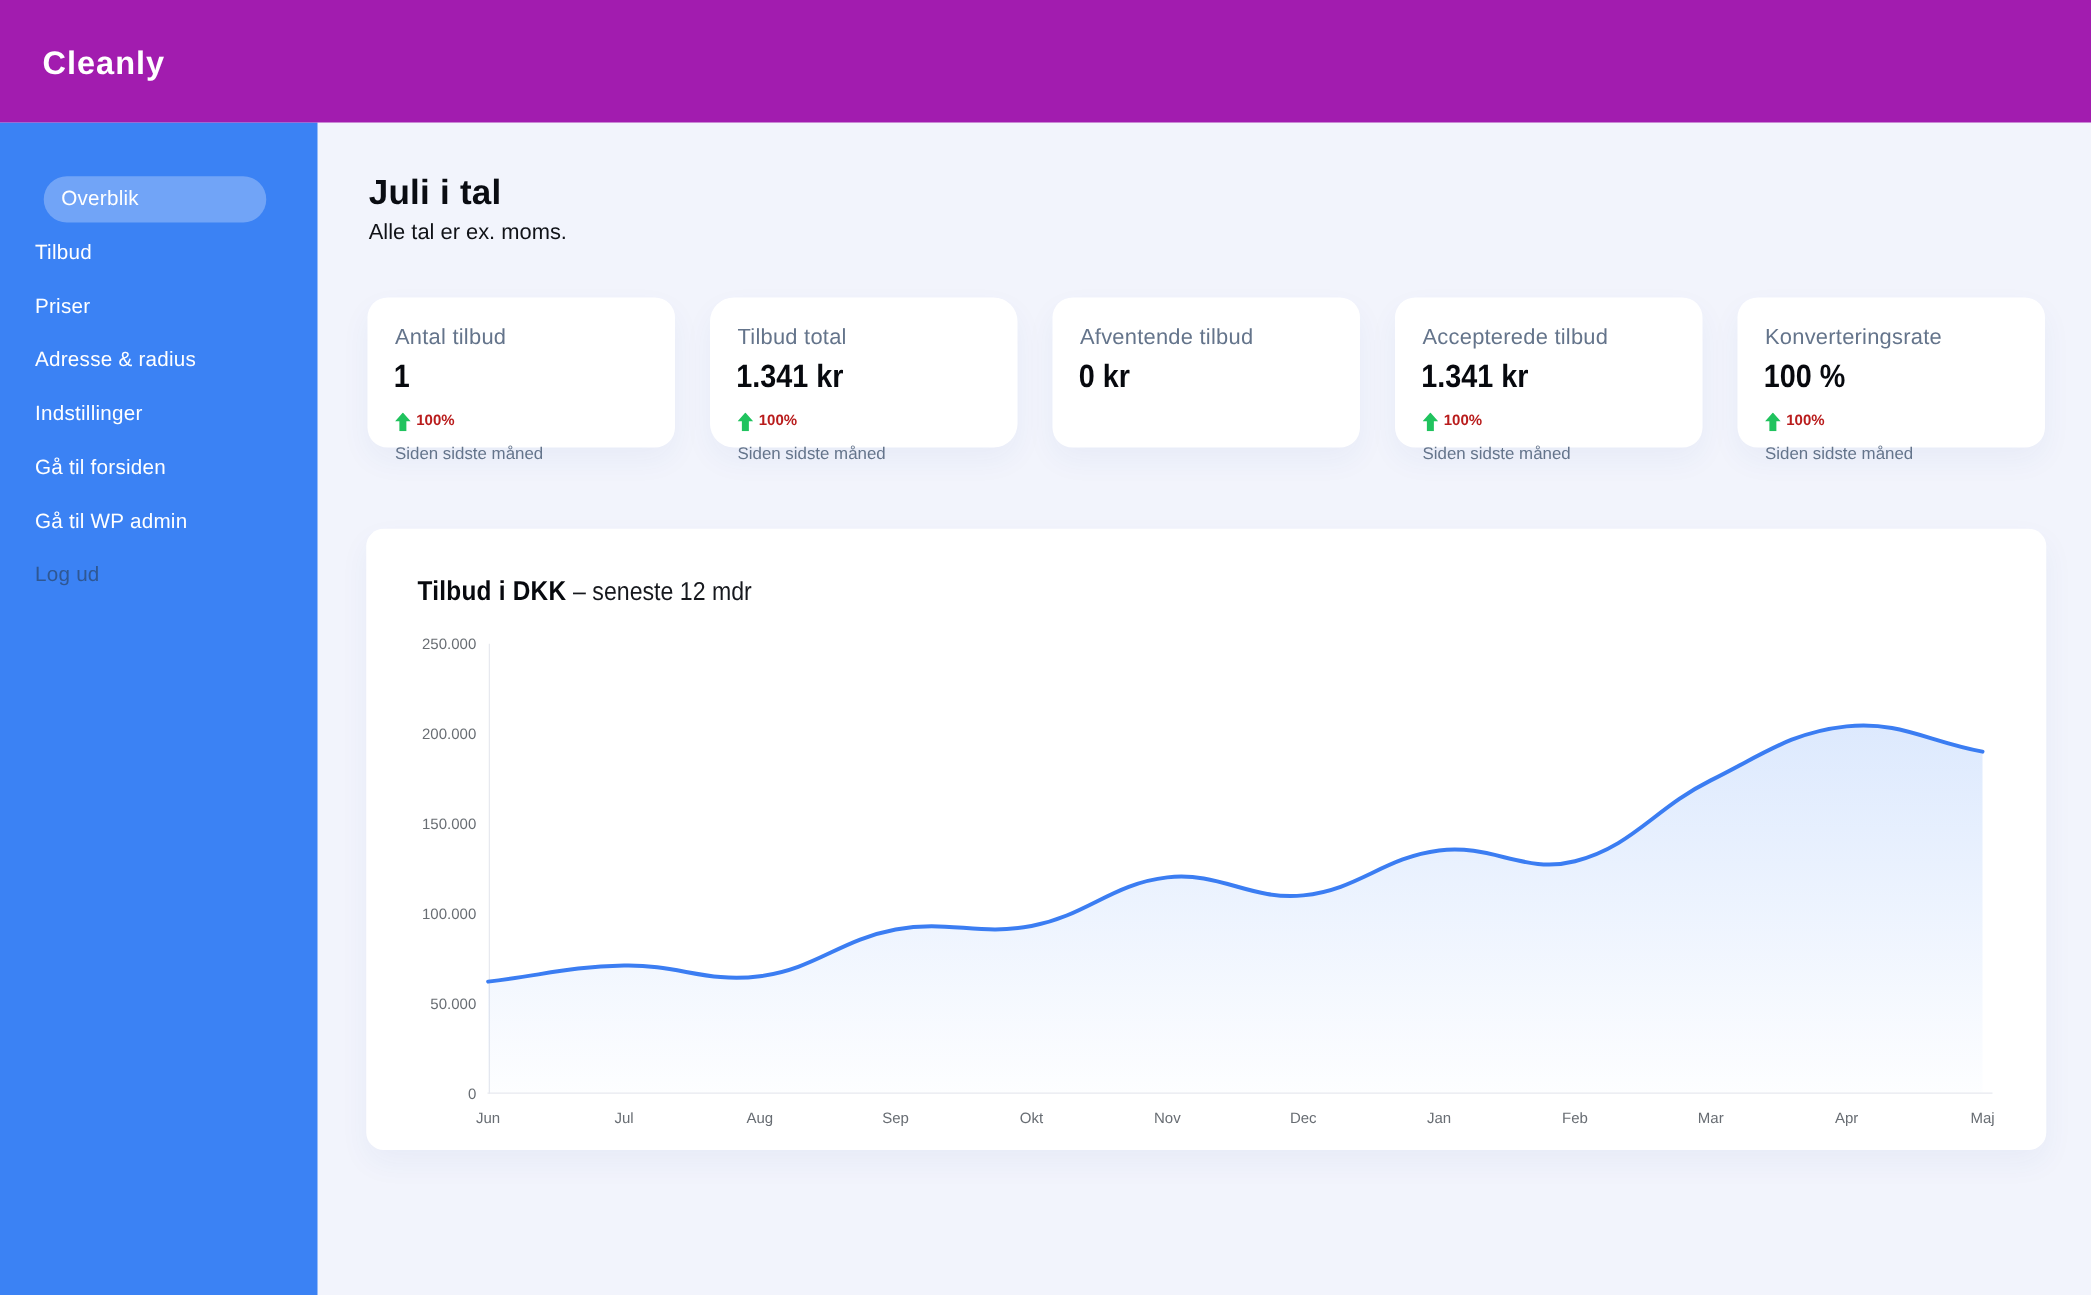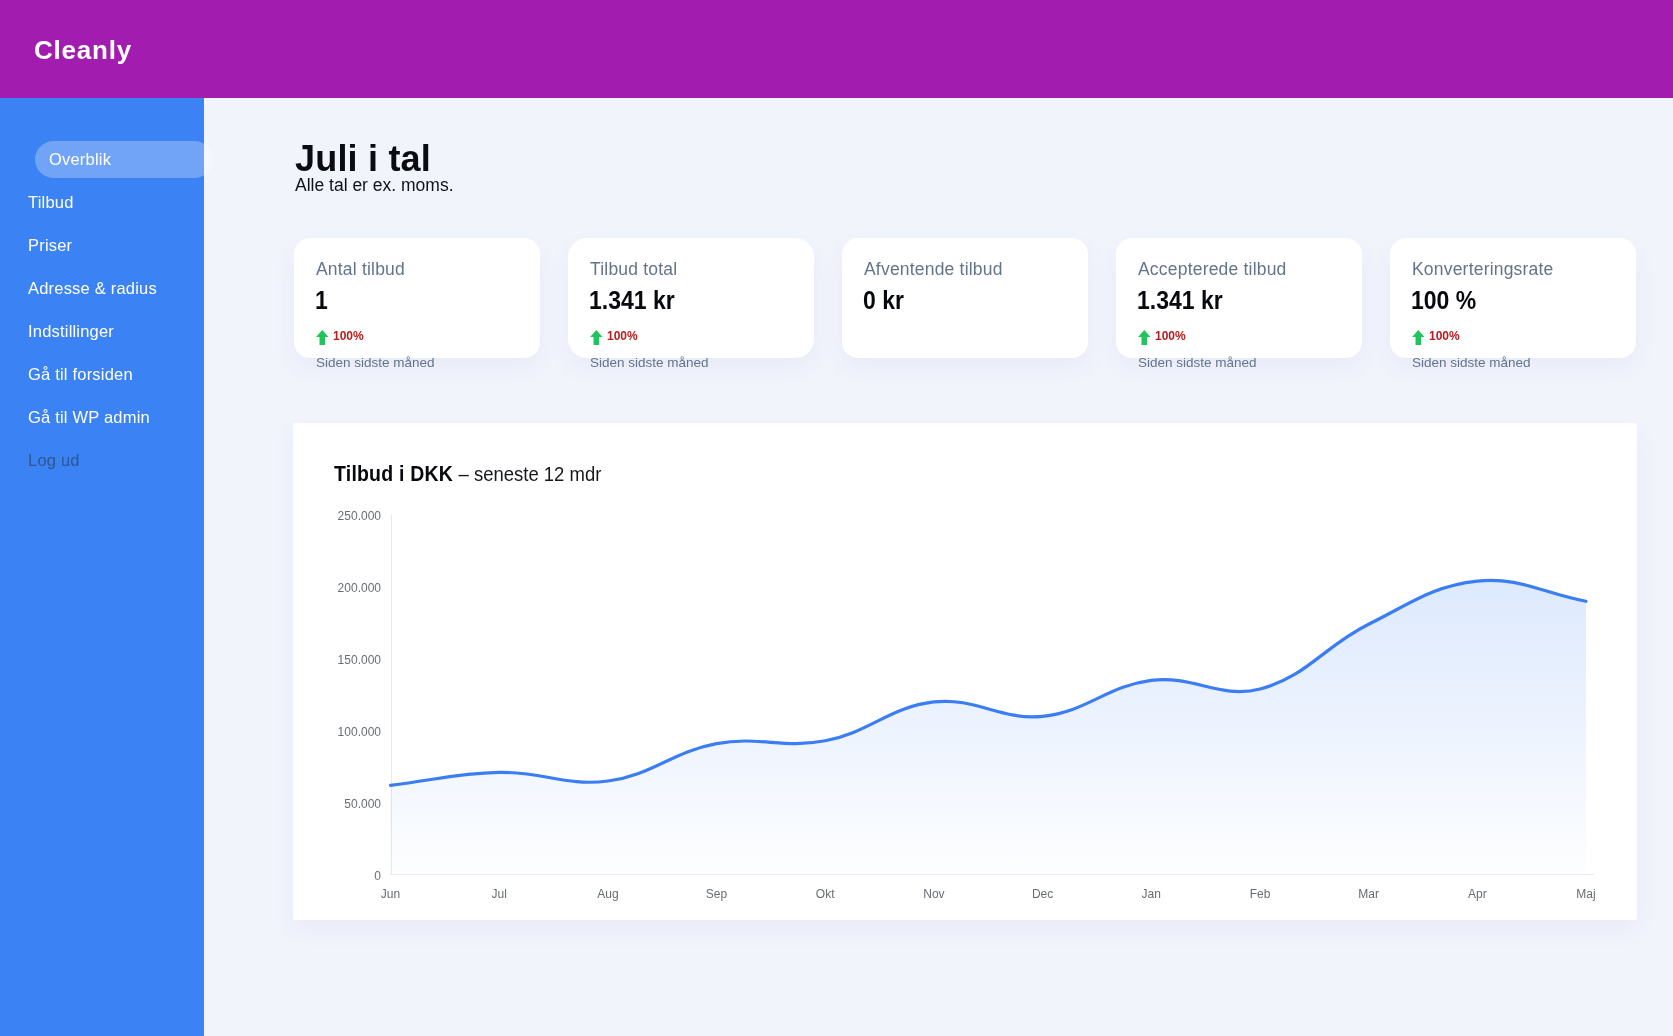--- a/index.html
+++ b/index.html
@@ -1,34 +1,34 @@
 <!DOCTYPE html>
 <html><head>
 <meta charset="utf-8">
 <style>
 * { margin:0; padding:0; box-sizing:border-box; }
 html,body { width:1673px; height:1036px; background:#f2f4fc; font-family:"Liberation Sans", sans-serif; overflow:hidden; }
 .topbar { position:absolute; left:0; top:0; width:1673px; height:98px; background:#a21caf; z-index:3; }
 .logo { position:absolute; left:34px; top:35px; color:#fff; font-size:26px; font-weight:bold; letter-spacing:0.8px; }
-.sidebar { position:absolute; left:0; top:98px; width:204px; height:938px; background:#3b82f4; z-index:2; }
+.sidebar { position:absolute; left:0; top:98px; width:254px; height:938px; background:#3b82f4; z-index:2; }
 .nav { position:absolute; left:0; top:43px; width:254px; }
 .nav a { display:block; position:relative; height:37px; line-height:37px; margin:0 0 6px 0; padding-left:28px; color:#fff; font-size:16.5px; letter-spacing:0.2px; text-decoration:none; }
 .nav a.active { background:rgba(255,255,255,0.28); border-radius:19px; margin-left:35px; margin-right:41px; padding-left:14px; }
 .nav a.dim { color:#2f5792; }
 .badge { display:inline-block; width:17px; height:17px; border-radius:50%; background:#f44141; color:#fff; font-size:11px; font-weight:bold; text-align:center; line-height:17px; margin-left:13px; vertical-align:1px; letter-spacing:0; }
 .main { position:absolute; left:254px; top:98px; width:1419px; height:938px; }
-h1 { position:absolute; left:41px; top:40px; font-size:36px; font-weight:bold; color:#0a0c12; letter-spacing:0.2px; }
+h1 { position:absolute; left:41px; top:40px; font-size:28px; font-weight:bold; color:#0a0c12; letter-spacing:0.2px; }
 .sub { position:absolute; left:41px; top:76.5px; font-size:17.5px; color:#101217; }
 .card { position:absolute; top:140px; width:246px; height:120px; background:#fff; border-radius:16px; box-shadow:0 10px 24px rgba(40,70,150,0.05); }
 .card .lbl { position:absolute; left:22px; top:23px; font-size:17.5px; color:#64748b; letter-spacing:0.2px; line-height:1; white-space:nowrap; }
 .card .val { position:absolute; left:21px; top:50px; font-size:23px; font-weight:bold; color:#07090e; line-height:1; transform:scaleY(1.12); transform-origin:0 0; white-space:nowrap; }
 .card .pctt { position:absolute; left:39px; top:91.5px; font-size:12px; font-weight:bold; color:#b91c1c; line-height:1; }
 .card .arr { position:absolute; left:21.5px; top:92px; }
 .card .since { position:absolute; left:22px; top:117.5px; font-size:13.5px; color:#64748b; line-height:1; white-space:nowrap; }
-.chartcard { position:absolute; left:39px; top:325px; width:1344px; height:497px; background:#fff; border-radius:2px; box-shadow:0 10px 24px rgba(40,70,150,0.05); }
+.chartcard { position:absolute; left:39px; top:325px; width:1344px; height:497px; background:#fff; border-radius:14px; box-shadow:0 10px 24px rgba(40,70,150,0.05); }
 .charttitle { position:absolute; left:41px; top:40px; font-size:19.5px; color:#16181d; line-height:1; transform:scaleY(1.12); transform-origin:0 0; white-space:nowrap; }
 .charttitle b { color:#07090e; letter-spacing:0.2px; }
 </style>
 </head>
 <body>
 <div class="topbar">
     <div class="logo">Cleanly</div>
   </div>
 <div class="sidebar">
   <nav class="nav">

